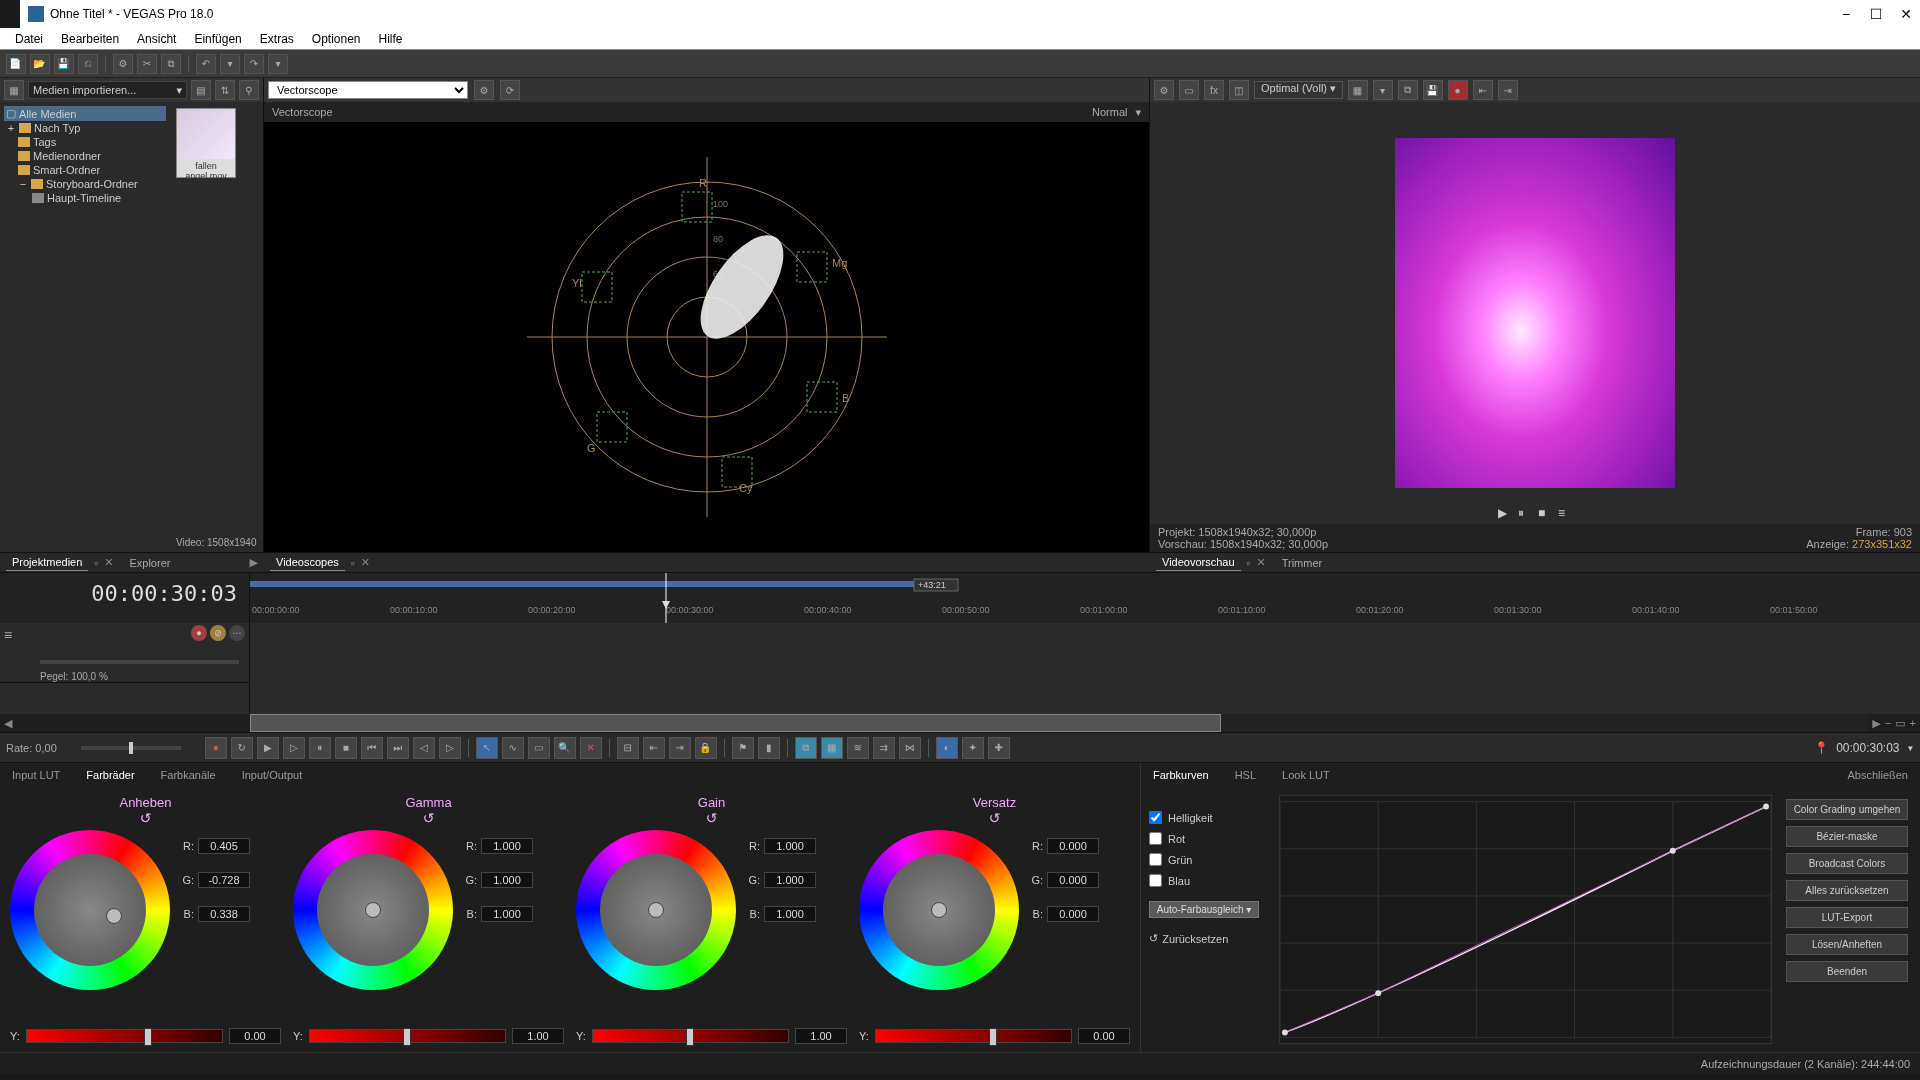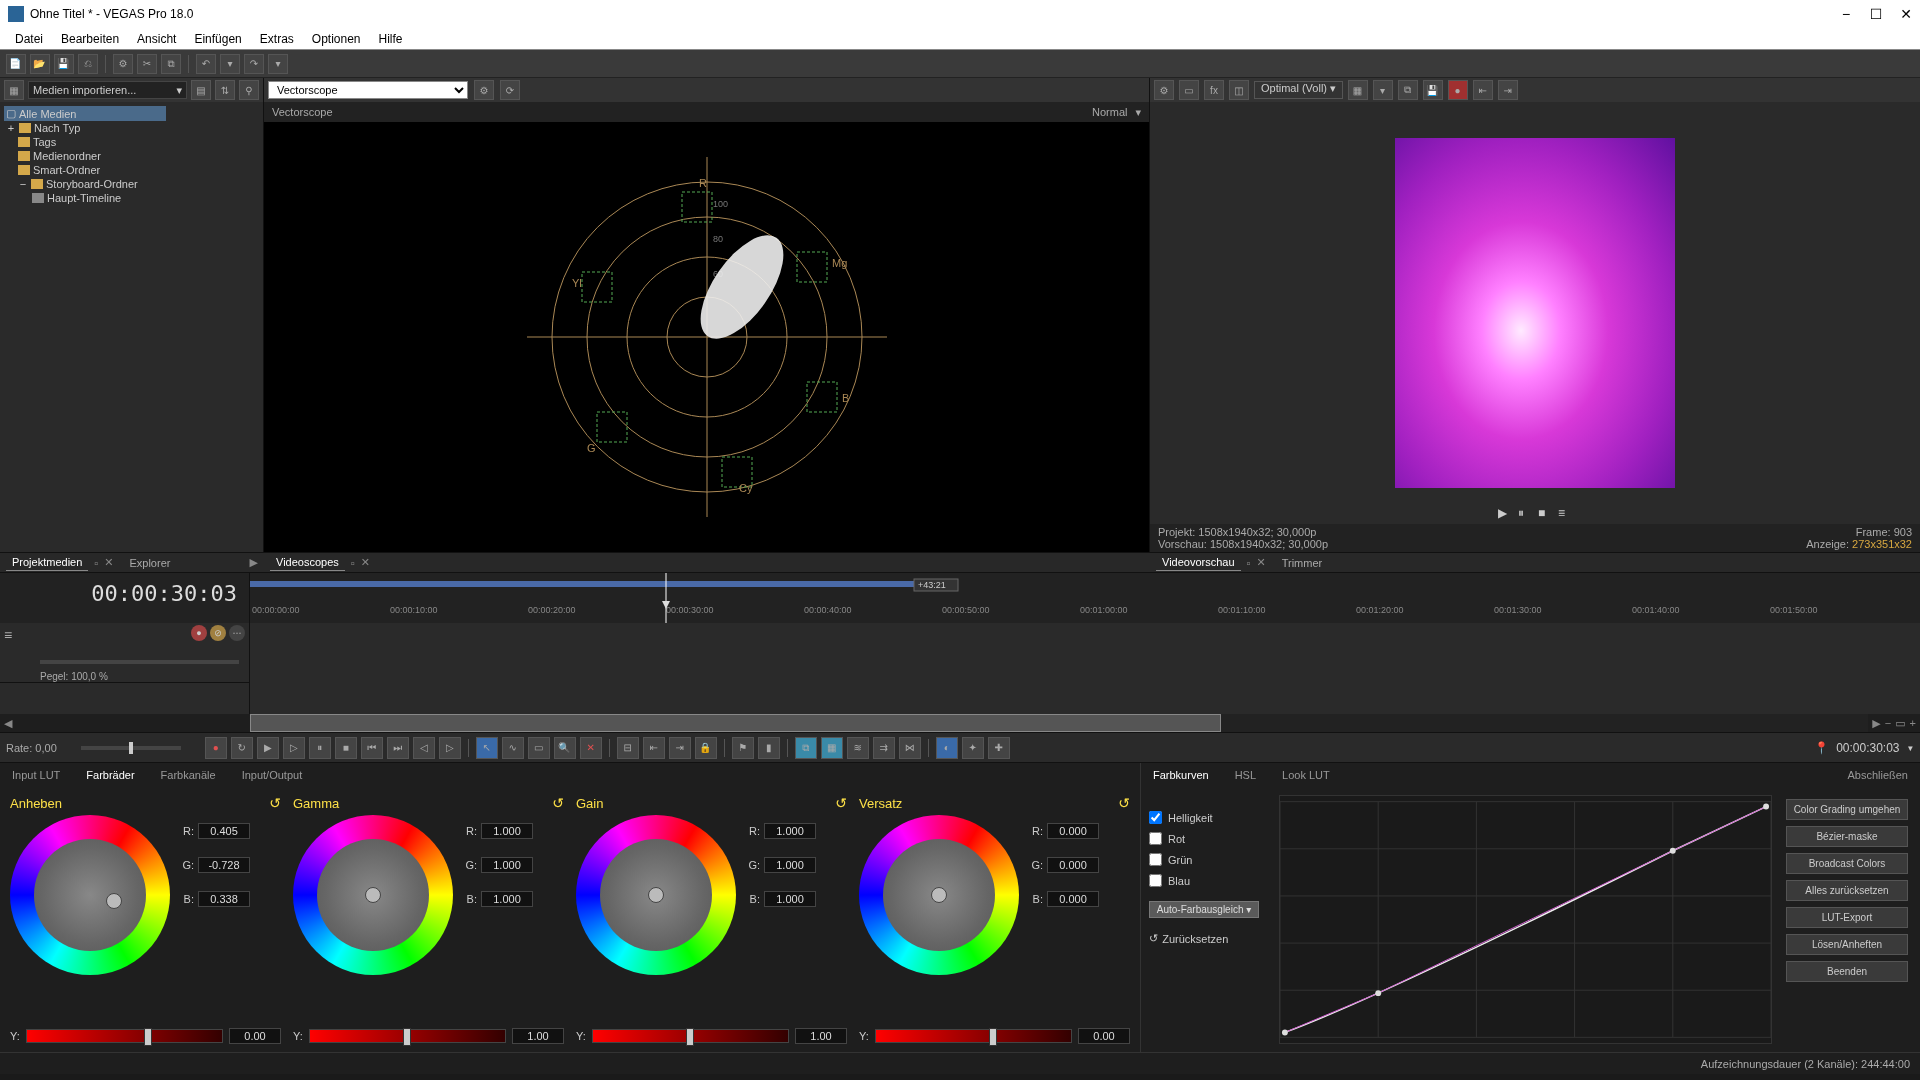--- a/index.html
+++ b/index.html
@@ -1,17 +1,17 @@
 <!DOCTYPE html>
 <html><head>
 <meta charset="utf-8">
 <style>
 * { margin:0; padding:0; box-sizing:border-box; font-family:'Segoe UI',Tahoma,sans-serif; }
 body { background:#1a1a1a; color:#ccc; font-size:11px; overflow:hidden; width:1920px; height:1080px; }
-.titlebar { height:28px; background:#fff; color:#000; display:flex; align-items:center; padding:0 8px; }
+.titlebar { height:28px; background:#fff; color:#000; display:flex; align-items:center; padding:0 8px;margin-left:20px; }
 .titlebar .icon { width:16px; height:16px; background:#2a6496; margin-right:6px; }
 .titlebar .title { flex:1; font-size:12px; }
 .titlebar .winbtns { display:flex; gap:18px; }
 .titlebar .winbtn { width:12px; height:12px; cursor:pointer; display:flex; align-items:center; justify-content:center; font-size:14px; }
 .menubar { height:22px; background:#fff; color:#000; display:flex; align-items:center; padding:0 6px; gap:0; border-bottom:1px solid #888; }
 .menubar .mi { padding:3px 9px; cursor:pointer; font-size:12px; }
 .toolbar { height:28px; background:#3a3a3a; display:flex; align-items:center; padding:0 6px; gap:4px; border-bottom:1px solid #222; }
 .tbtn { width:20px; height:20px; background:#444; border:1px solid #555; cursor:pointer; display:flex; align-items:center; justify-content:center; font-size:10px; color:#aaa;}
 .sep { width:1px; height:18px; background:#555; margin:0 3px; }
 
@@ -86,21 +86,21 @@
 .transport .tc-right{ margin-left:auto; font-family:monospace; font-size:12px; color:#ccc;}
 
 .colorpanel { height:290px; background:#1e1e1e; display:flex; border-top:1px solid #111;}
 .cp-left { flex:1; display:flex; flex-direction:column;}
 .cp-right { width:780px; display:flex; flex-direction:column; border-left:1px solid #333;}
 .cp-tabs { height:24px; display:flex; align-items:center; padding:0 8px; gap:18px; font-size:11px; }
 .cp-tabs .tab{ cursor:pointer; color:#999; padding:2px 4px;}
 .cp-tabs .tab.active{ color:#fff;}
 .cp-wheels { flex:1; display:flex; padding:8px 10px; gap:12px;}
 .wheel-group { flex:1; display:flex; flex-direction:column; }
-.wheel-head { display:flex; justify-content:space-between; align-items:center; font-size:13px; color:#fde047; margin-bottom:4px;}
+.wheel-head { display:flex; justify-content:space-between; align-items:center; font-size:13px; color:#f0abfc; margin-bottom:4px;flex-direction:column;}
 .wheel-head .reset{ cursor:pointer; font-size:14px;}
 .wheel-body { display:flex; gap:8px; flex:1;}
 .wheel { width:160px; height:160px; border-radius:50%; position:relative; background:conic-gradient(from 0deg, #ff0080, #ff0000, #ff8000, #ffff00, #80ff00, #00ff00, #00ff80, #00ffff, #0080ff, #0000ff, #8000ff, #ff00ff, #ff0080);}
 .wheel::after{ content:''; position:absolute; inset:24px; border-radius:50%; background:radial-gradient(circle,#888 0%,#666 60%,#555 100%);}
 .wheel .dot{ position:absolute; width:16px;height:16px;border-radius:50%;background:#bbb;border:1px solid #444; z-index:2;}
 .wheel-vals { display:flex; flex-direction:column; gap:18px; padding-top:8px;}
 .wheel-vals .row{ display:flex; align-items:center; gap:4px;}
 .wheel-vals .lbl{ width:16px; text-align:right; color:#ccc;}
 .wheel-vals .val{ width:52px; background:#111; border:1px solid #444; color:#ddd; text-align:center; padding:1px 2px; font-size:11px;}
 .y-row { display:flex; align-items:center; gap:6px; margin-top:8px;}
@@ -201,20 +201,27 @@
           </div>
         <div class="tree-item" style="padding-left:14px">
             <span class="expand">−</span>
             <span class="folder"></span>
             <span>Storyboard-Ordner</span>
           </div>
         <div class="tree-item" style="padding-left:28px">
             <span class="folder" style="background:#888"></span>
             <span>Haupt-Timeline</span>
           </div>
+      </div>
+      <div class="thumbs" style="position:relative">
+        <div class="thumb">
+          <div class="thumb-img"></div>
+          <div class="thumb-lbl">fallen angel.mov</div>
+        </div>
+        <div class="video-dim">Video: 1508x1940</div>
       </div>
     </div>
   </div>
 
   <div class="scopepanel">
     <div class="sp-head">
       <select class="sp-select"><option>Vectorscope</option></select>
       <div class="tbtn">⚙</div>
       <div class="tbtn">⟳</div>
     </div>

